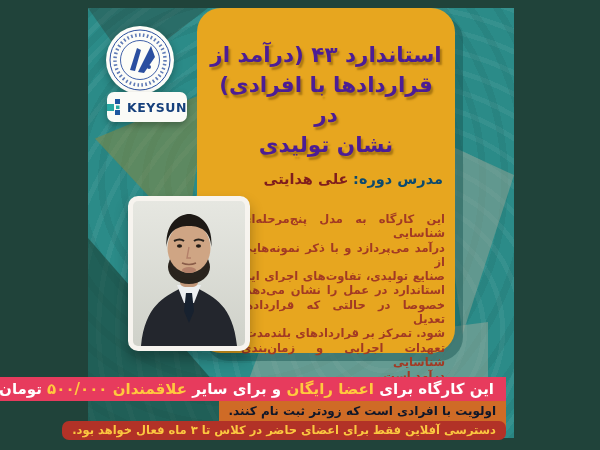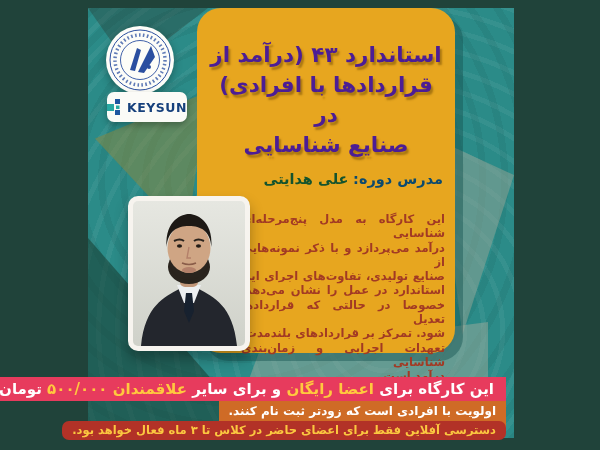--- a/index.html
+++ b/index.html
@@ -27,36 +27,36 @@
   .keysun-text{font-size:12.5px;font-weight:bold;color:#16407c;letter-spacing:.5px;}
 
   
   .card{position:absolute;left:197px;top:8px;width:258px;height:345px;background:#e7a61f;border-radius:24px;
         box-shadow:8px 8px 0 rgba(23,84,82,.45);direction:rtl;}
   .card-title{margin:32px 8px 0;text-align:center;font-size:21.5px;line-height:30px;font-weight:bold;color:#4c1d95;
               text-shadow:2px 3px 2px rgba(116,78,6,.55);}
   .meta{margin:6px 12px 0;text-align:right;font-size:14.5px;}
   .meta-row{line-height:26px;}
   .meta-label{color:#0c4a6e;font-weight:600;}
-  .meta-value{color:#14532d;font-weight:bold;}
+  .meta-value{color:#7f1d1d;font-weight:bold;}
   .meta-row.time{padding-right:56px;}
   .desc{position:absolute;right:10px;left:44px;top:204px;font-size:11.5px;line-height:14.3px;color:#a23a24;font-weight:600;}
   .desc .line{text-align:justify;text-align-last:justify;}
   .desc .line.last{text-align-last:right;}
 
   
   .photo{position:absolute;left:128px;top:196px;width:112px;height:145px;background:#f7f4ef;border:5px solid #f7f4ef;
          border-radius:10px;box-shadow:0 8px 14px rgba(0,0,0,.3);overflow:hidden;}
   .photo svg{display:block;}
 
   
   .banner{position:absolute;right:94px;white-space:nowrap;direction:rtl;font-weight:bold;}
   .banner-fee{top:377px;height:24px;line-height:24px;background:#e73b5d;color:#ffffff;font-size:15px;padding:0 12px;}
   .banner-fee .hl{color:#ffc93e;}
-  .banner-priority{top:401px;height:32px;line-height:20px;background:#cf6b26;color:#ffffff;font-size:12px;padding:0 10px;}
+  .banner-priority{top:401px;height:32px;line-height:20px;background:#cf6b26;color:#0f172a;font-size:12px;padding:0 10px;}
   .banner-offline{top:421px;height:19px;line-height:19px;background:#b23227;color:#fbc840;font-size:11.5px;padding:0 10px;border-radius:7px;}
 </style>
 </head>
 <body>
 
 <div class="stage">
 
   <div class="panel">
     <div class="facet facet-dark-top" style="position:absolute;left:0;top:0;"></div>
   </div>
@@ -83,21 +83,21 @@
       <rect x="8" y="12" width="5" height="5" fill="#1e56a0"></rect>
       <rect x="9" y="7.5" width="3.5" height="3.5" fill="#29a8a2"></rect>
     </svg>
     <span class="keysun-text">KEYSUN</span>
   </div>
 
   <div class="card">
     <div class="card-title">
       <div>استاندارد ۴۳ (درآمد از</div>
       <div>قراردادها با افرادی) در</div>
-      <div>صنایع شناسایی</div>
+      <div>نشان تولیدی</div>
     </div>
 
     <div class="meta">
       <div class="meta-row">
         <span class="meta-label">مدرس دوره:</span>
         <span class="meta-value">علی هدایتی</span>
       </div>
     </div>
 
     <div class="desc">

